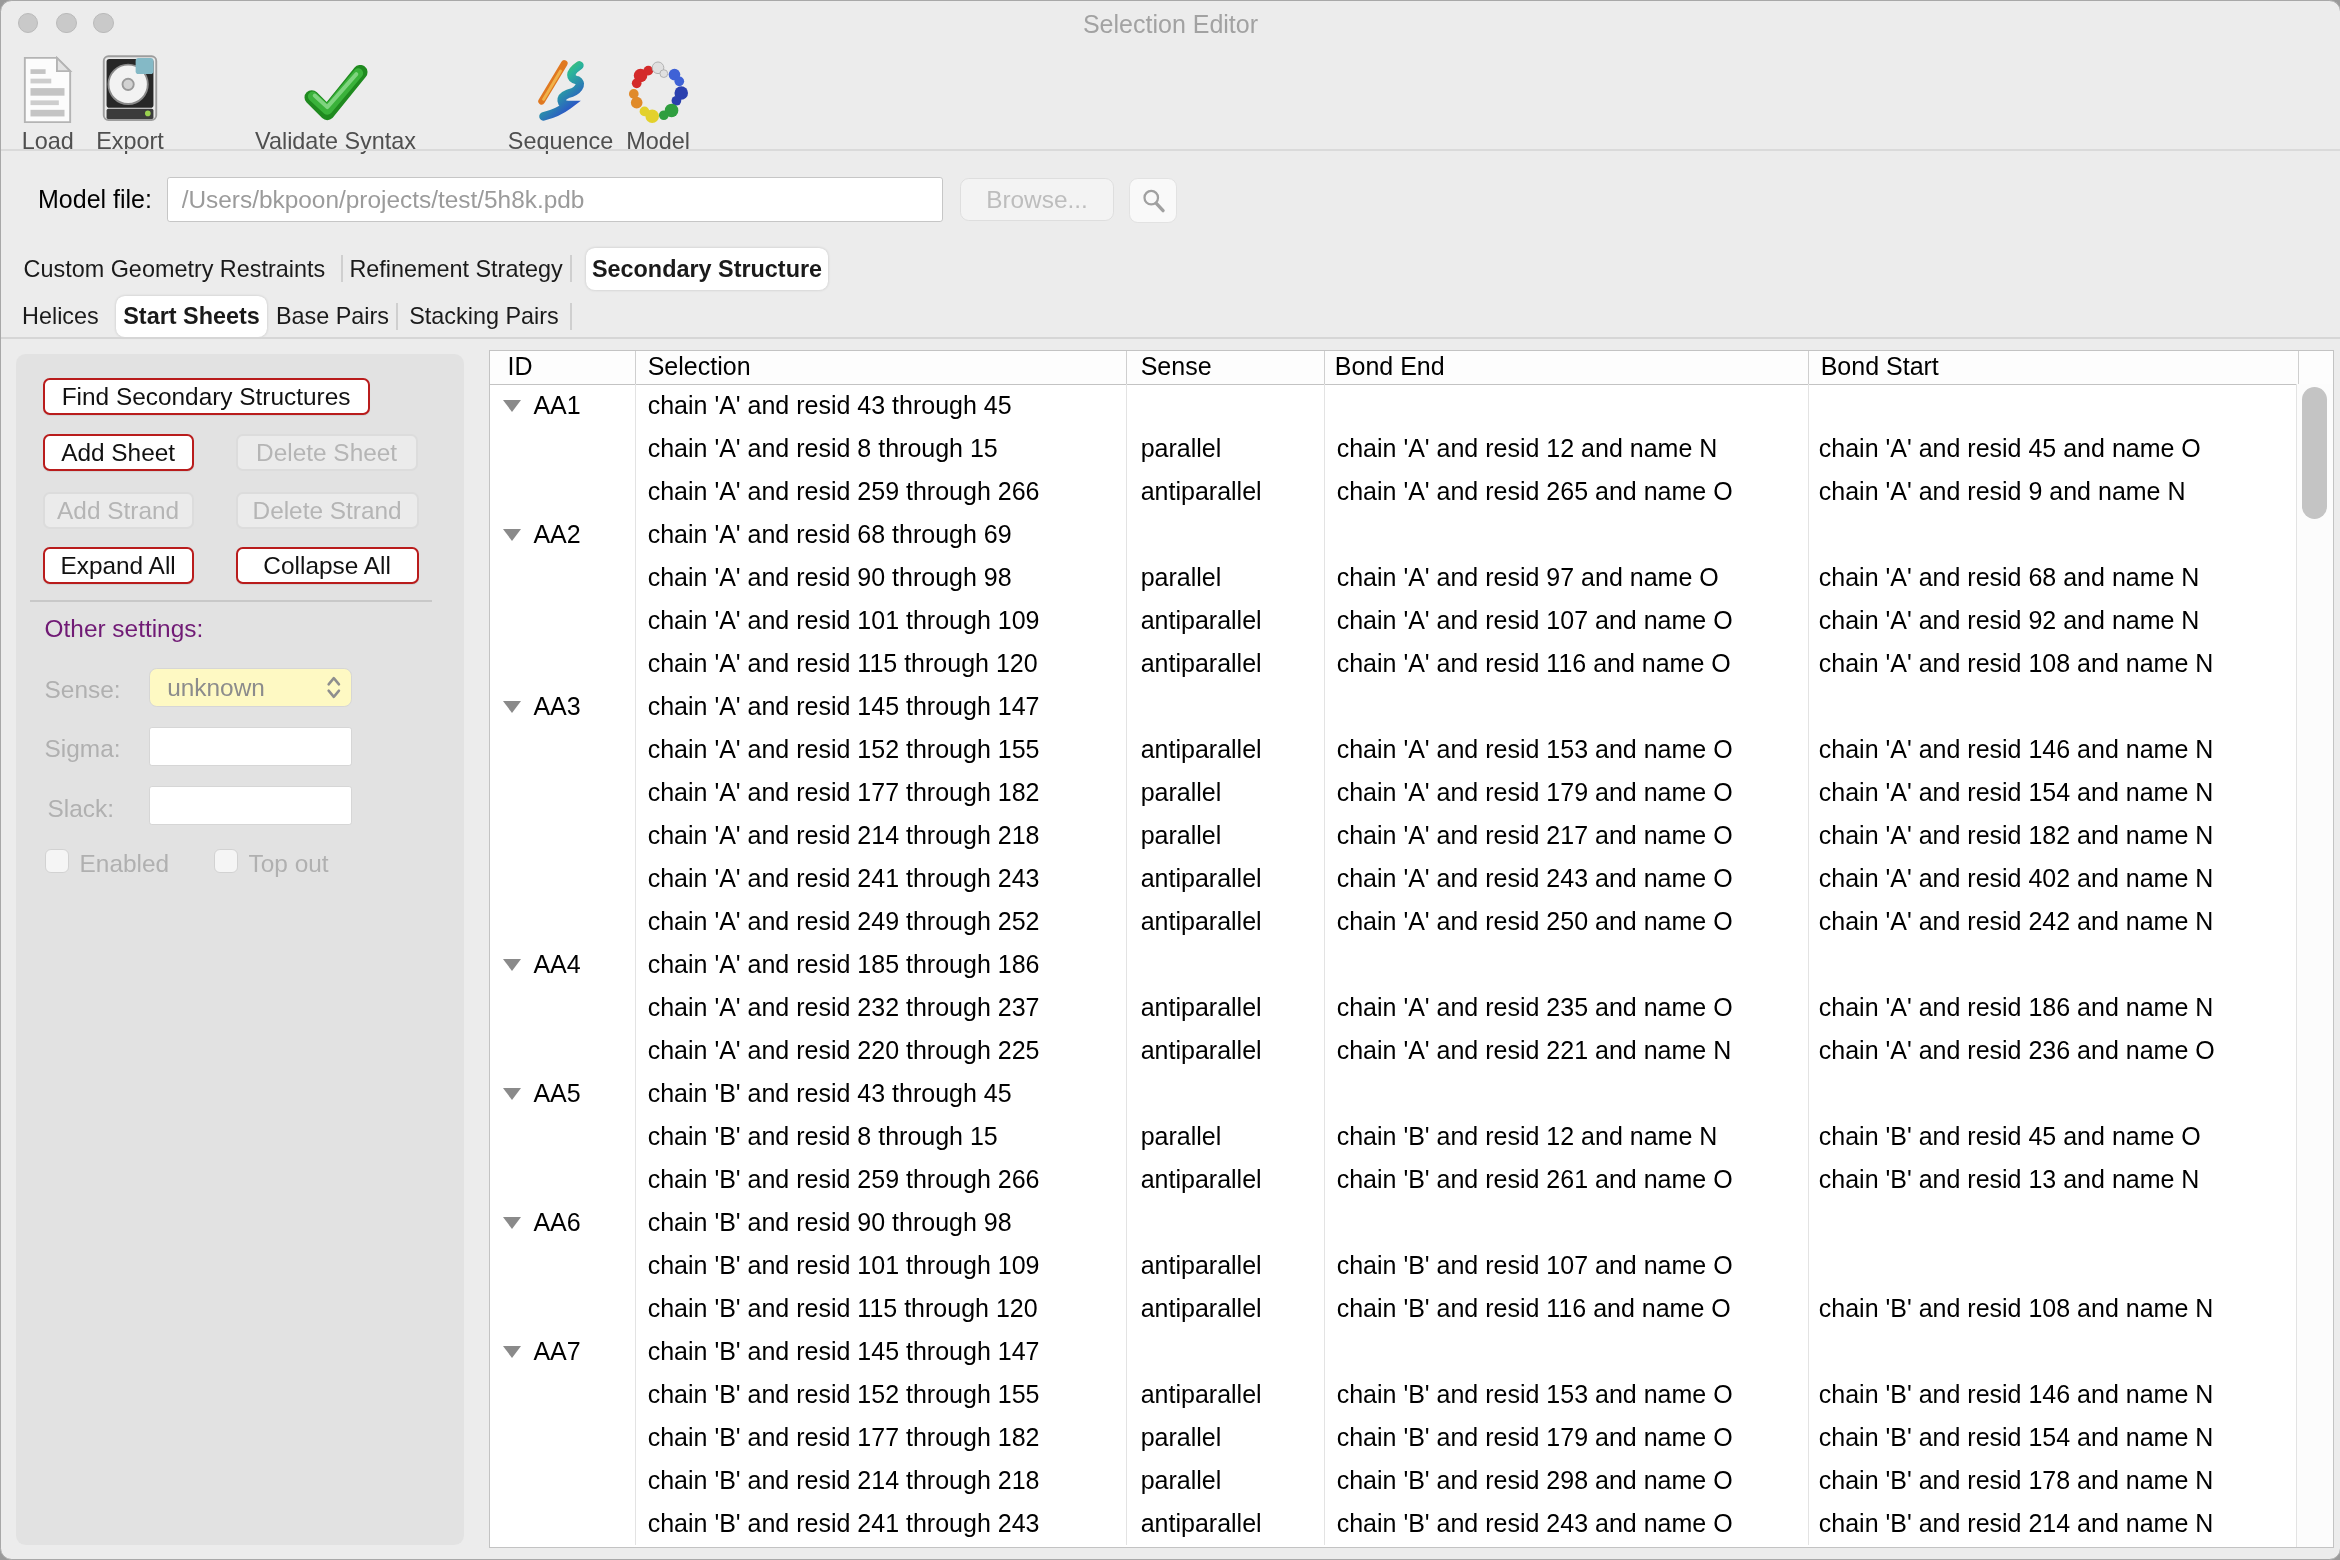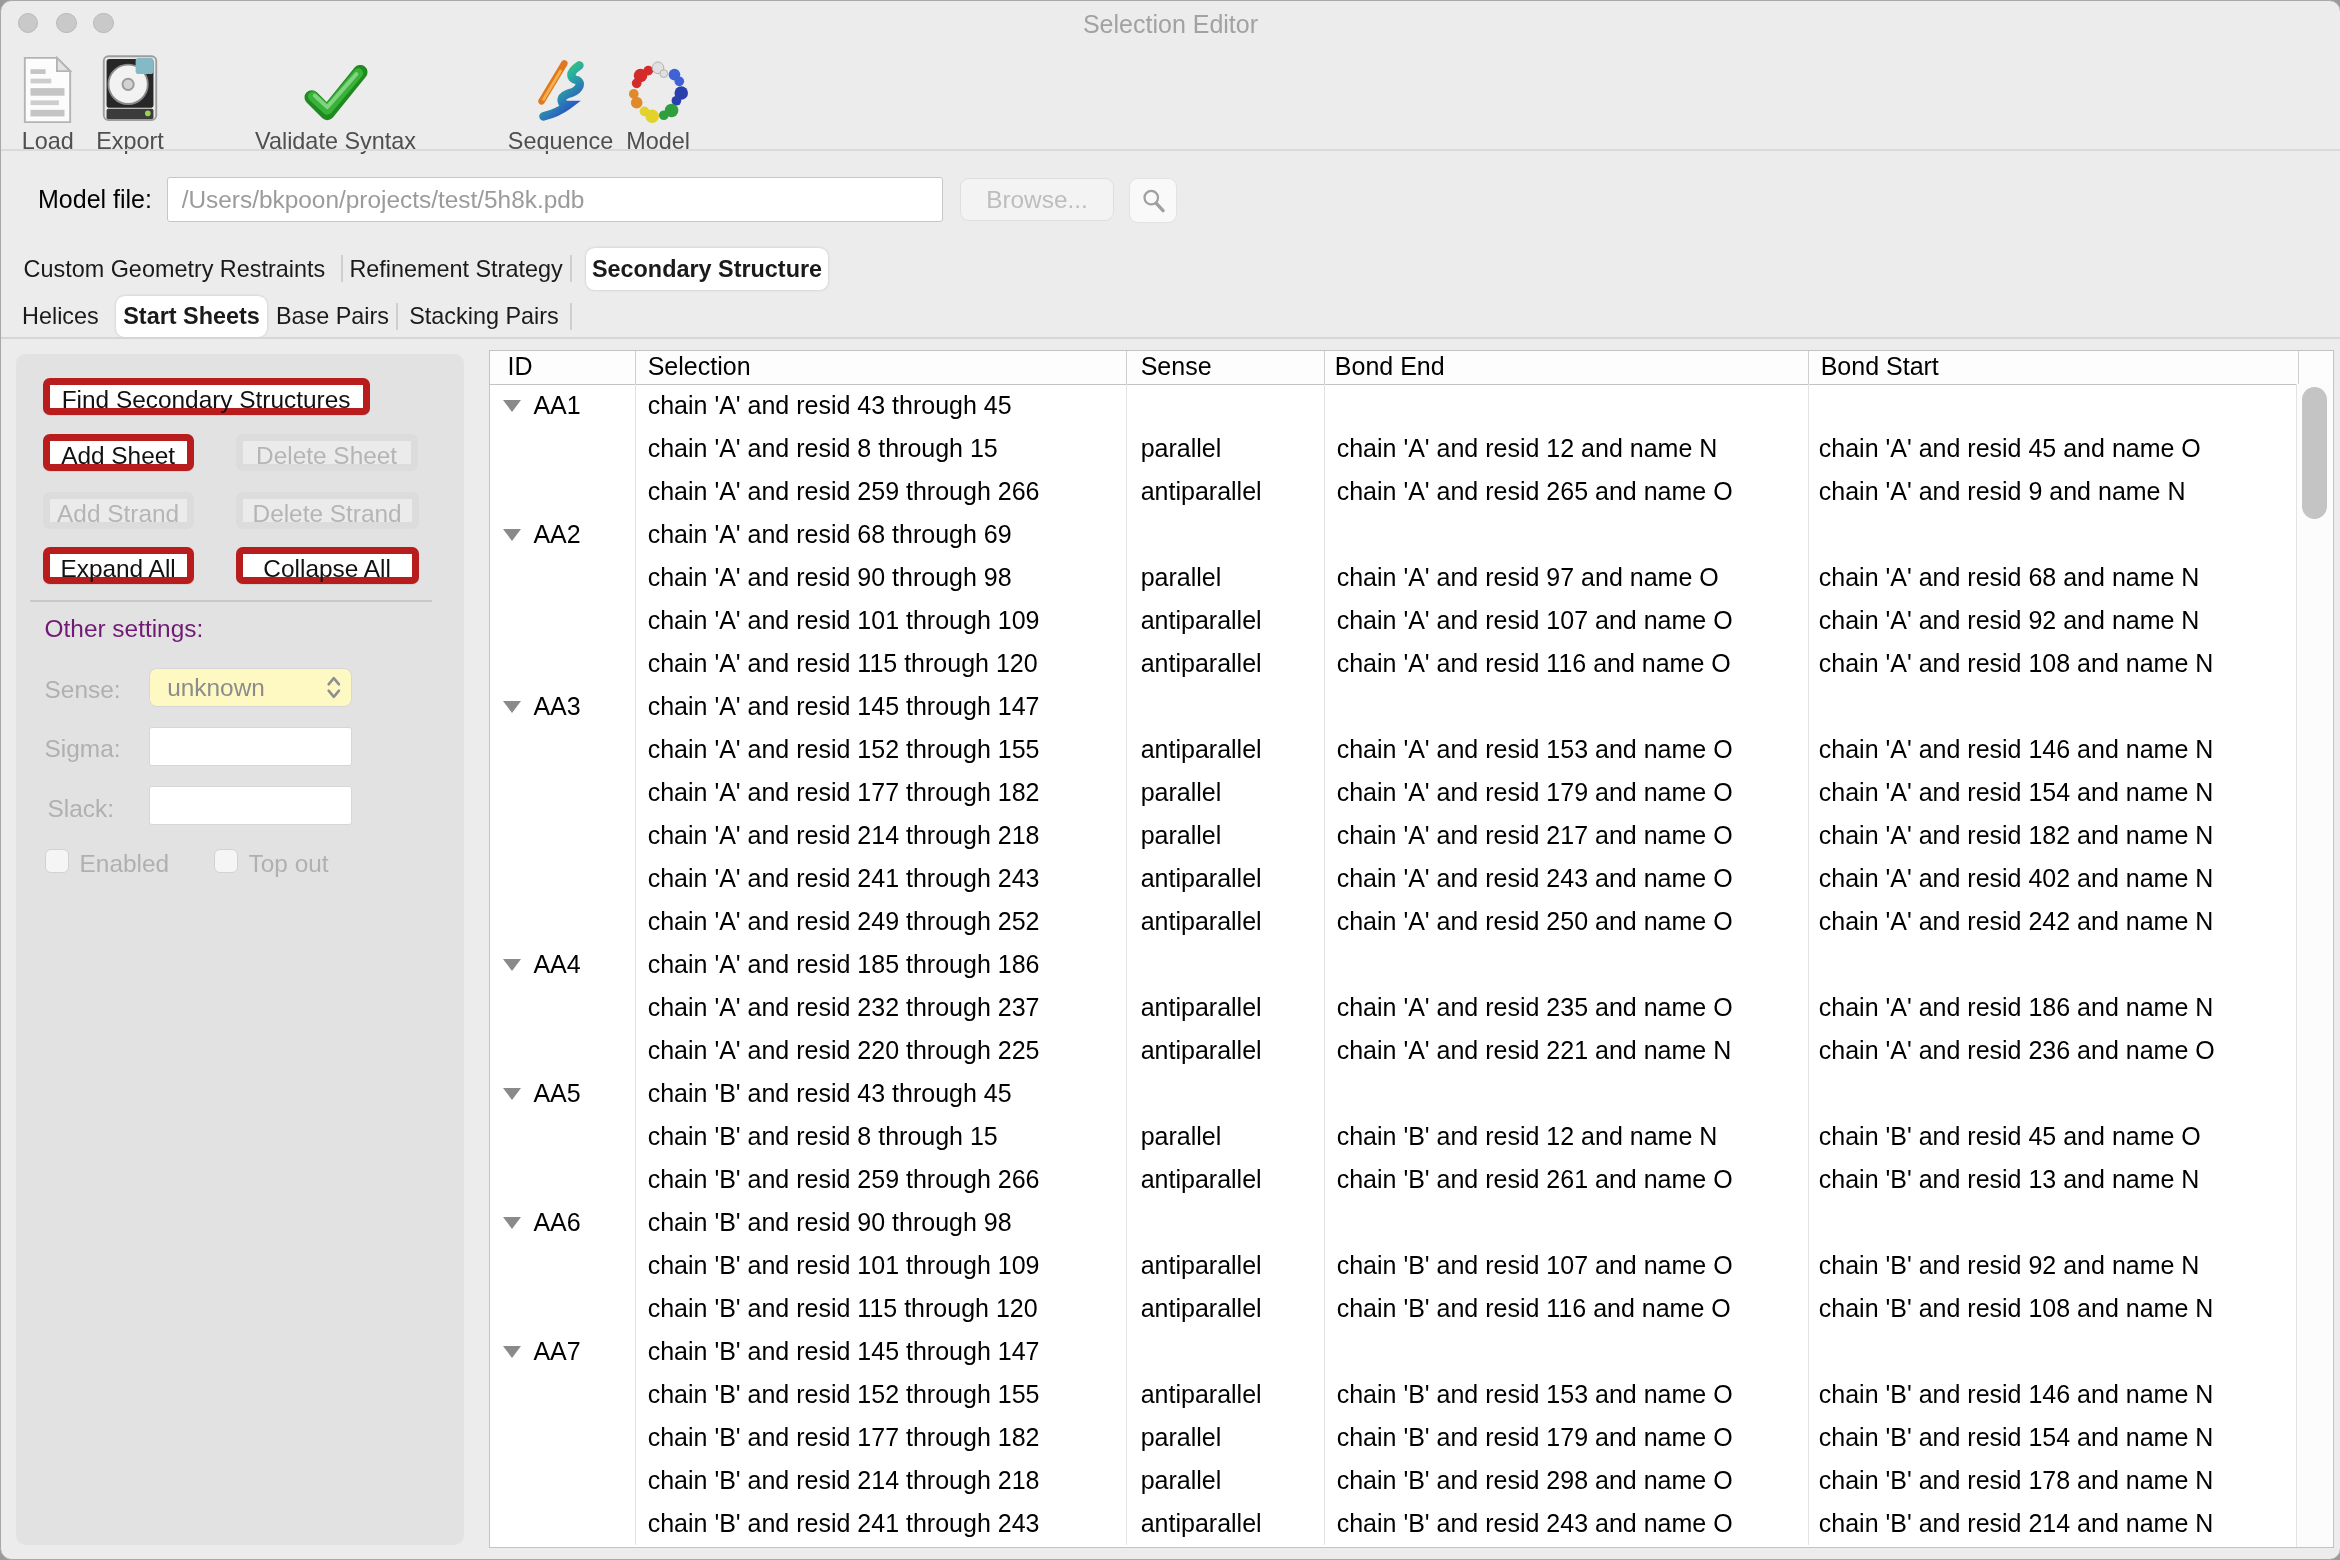--- a/index.html
+++ b/index.html
@@ -30,21 +30,21 @@
   
   .tabrow{position:absolute;left:0;right:0;}
   .row1{top:247px;height:42px;} .row2{top:295px;height:41px;}
   .tab{position:absolute;top:0;height:100%;display:flex;align-items:center;justify-content:center;
     font-size:23.4px;color:#1a1a1a;white-space:nowrap;cursor:default;}
   .tab.sel{background:#fff;border-radius:8.8px;font-weight:bold;box-shadow:0 0 2.9px rgba(0,0,0,.18);}
   .tabdiv{position:absolute;top:6.8px;height:27px;width:2px;background:#cfcfcf;}
   .tabsunderline{position:absolute;top:336px;left:0;right:0;height:2px;background:#d6d6d6;}
   
   .panel{position:absolute;left:14.6px;top:353px;width:448px;height:1191px;background:#e2e2e2;border-radius:9.8px;}
-  .pbtn{position:absolute;height:37px;border-radius:6.8px;background:#fff;border:7px solid #b91c1c;
+  .pbtn{position:absolute;height:37px;border-radius:6.8px;background:#fff;border:2px solid #b91c1c;
     font-size:24.4px;color:#111;font-family:inherit;box-shadow:0 1px 1px rgba(0,0,0,.07);white-space:nowrap;}
   .pbtn.off{background:#ebebeb;color:#b5b5b5;border-color:#dcdcdc;box-shadow:none;}
   .b-find{left:27px;top:24.4px;width:327px;}
   .b-addsheet{left:27px;top:80px;width:151px;}
   .b-delsheet{left:220px;top:80px;width:182px;}
   .b-addstrand{left:27px;top:138px;width:151px;}
   .b-delstrand{left:220px;top:138px;width:183px;}
   .b-expand{left:27px;top:193px;width:151px;}
   .b-collapse{left:220px;top:193px;width:183px;}
   .psep{position:absolute;left:14.6px;top:246px;width:402px;height:2px;background:#c8c8c8;}
@@ -422,21 +422,20 @@
           <div class="td td-sel">chain 'B' and resid 90 through 98</div>
           <div class="td td-sense"></div>
           <div class="td td-bstart"></div>
           <div class="td td-bend"></div>
         </div>
         <div class="trow">
           <div class="td td-id"></div>
           <div class="td td-sel">chain 'B' and resid 101 through 109</div>
           <div class="td td-sense">antiparallel</div>
           <div class="td td-bstart">chain 'B' and resid 107 and name O</div>
-          <div class="td td-bend">chain 'B' and resid 92 and name N</div>
         </div>
         <div class="trow">
           <div class="td td-id"></div>
           <div class="td td-sel">chain 'B' and resid 115 through 120</div>
           <div class="td td-sense">antiparallel</div>
           <div class="td td-bstart">chain 'B' and resid 116 and name O</div>
           <div class="td td-bend">chain 'B' and resid 108 and name N</div>
         </div>
         <div class="trow">
           <div class="td td-id">

